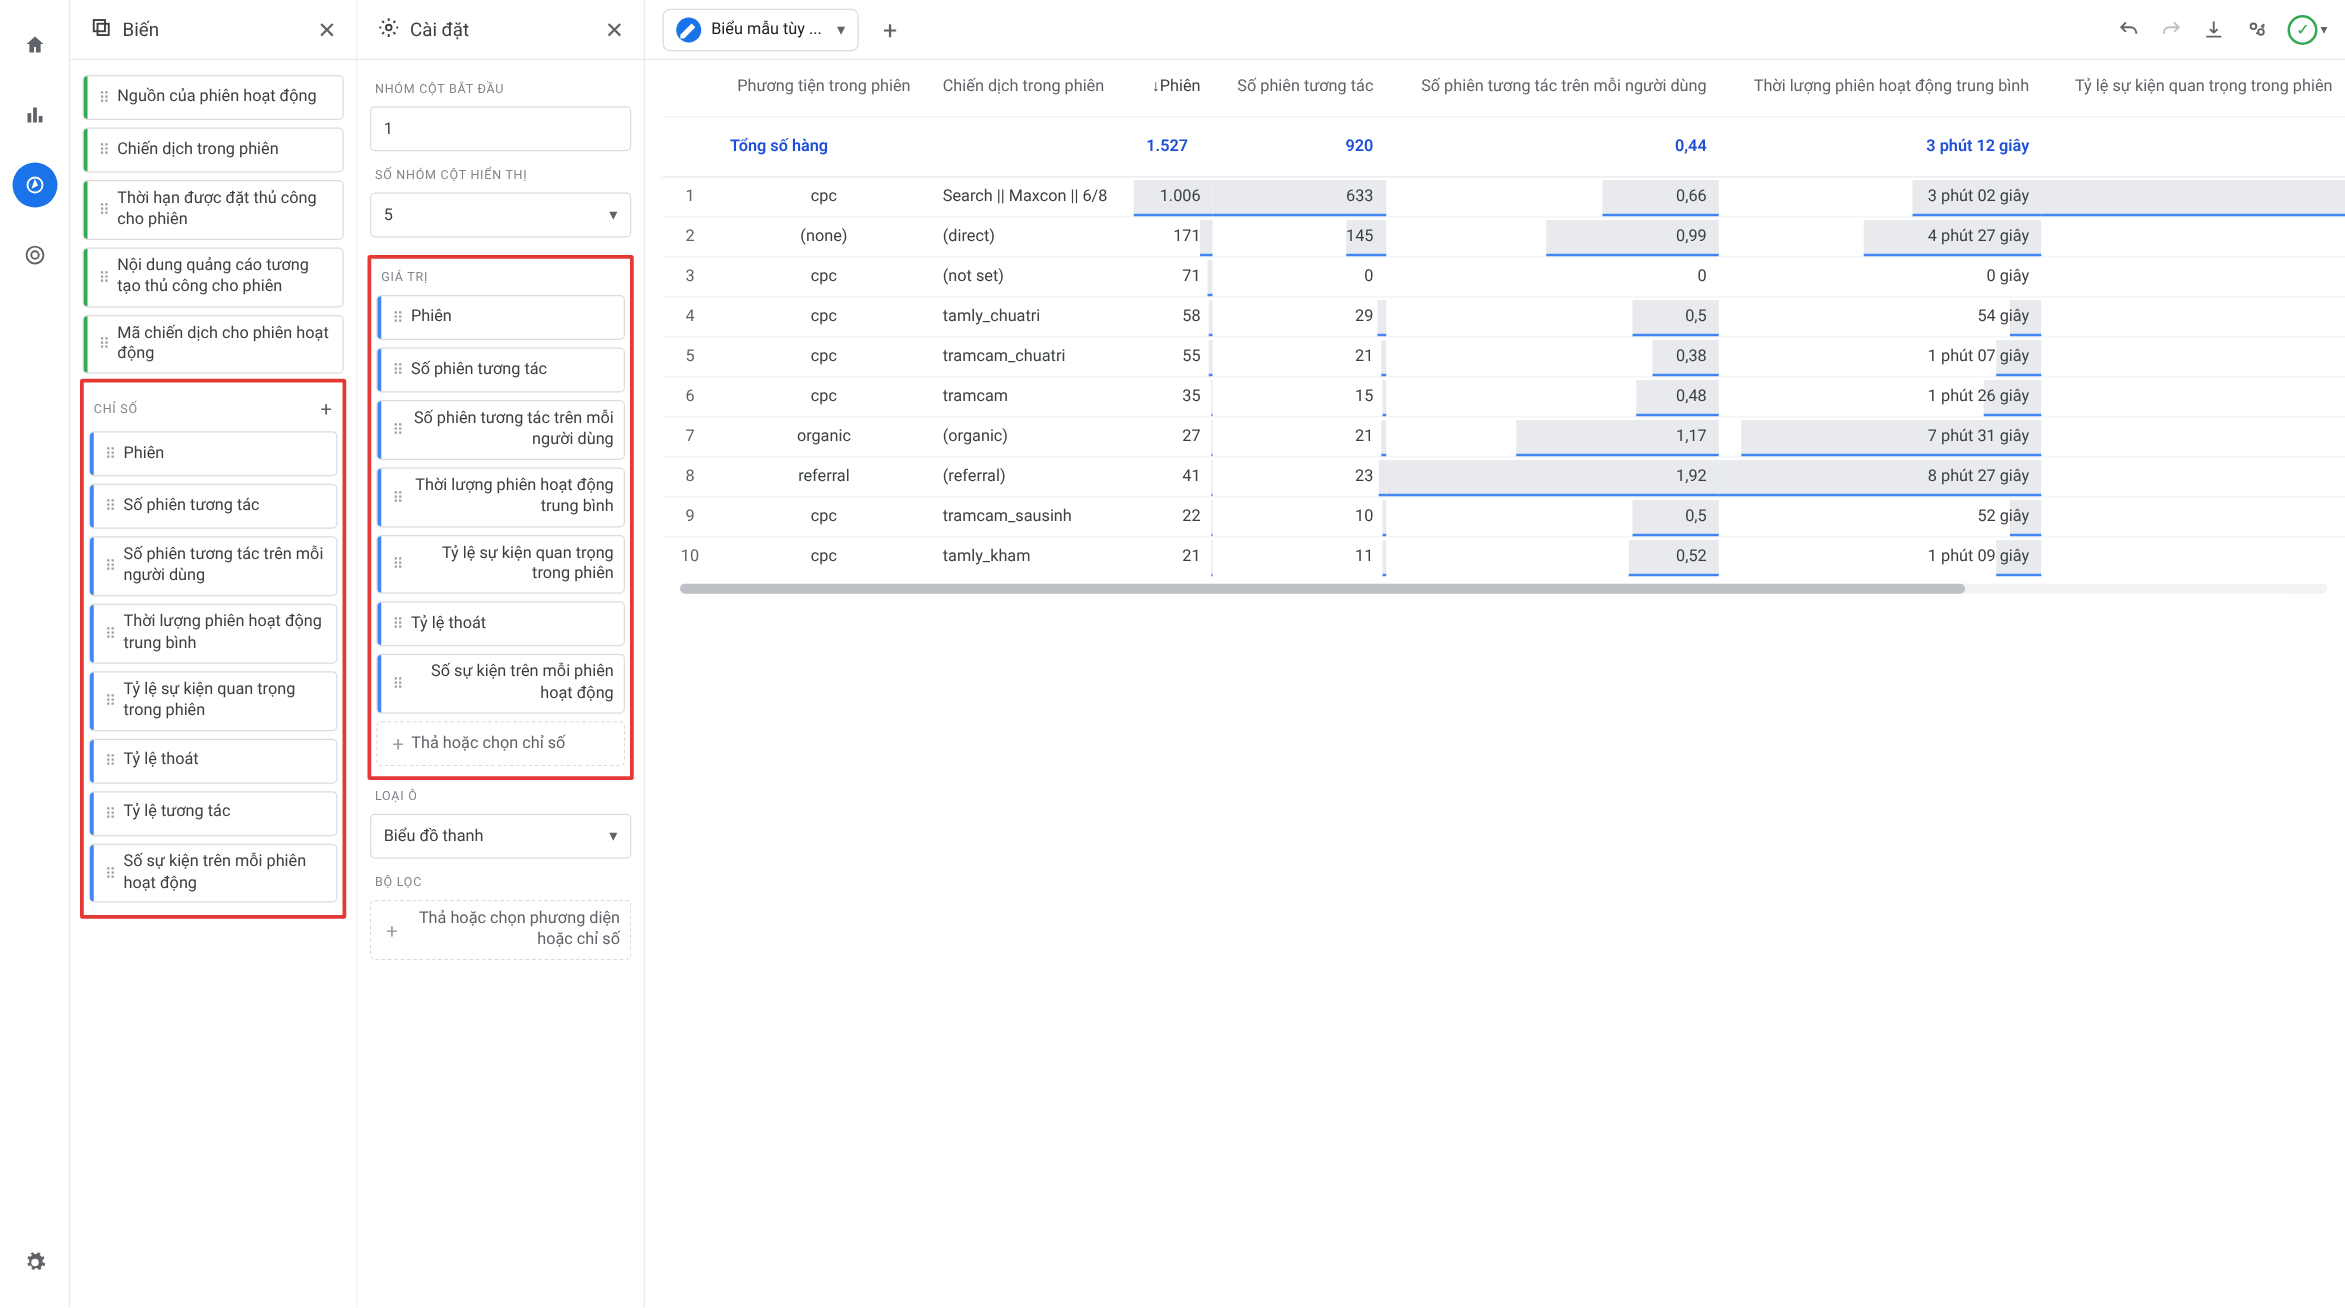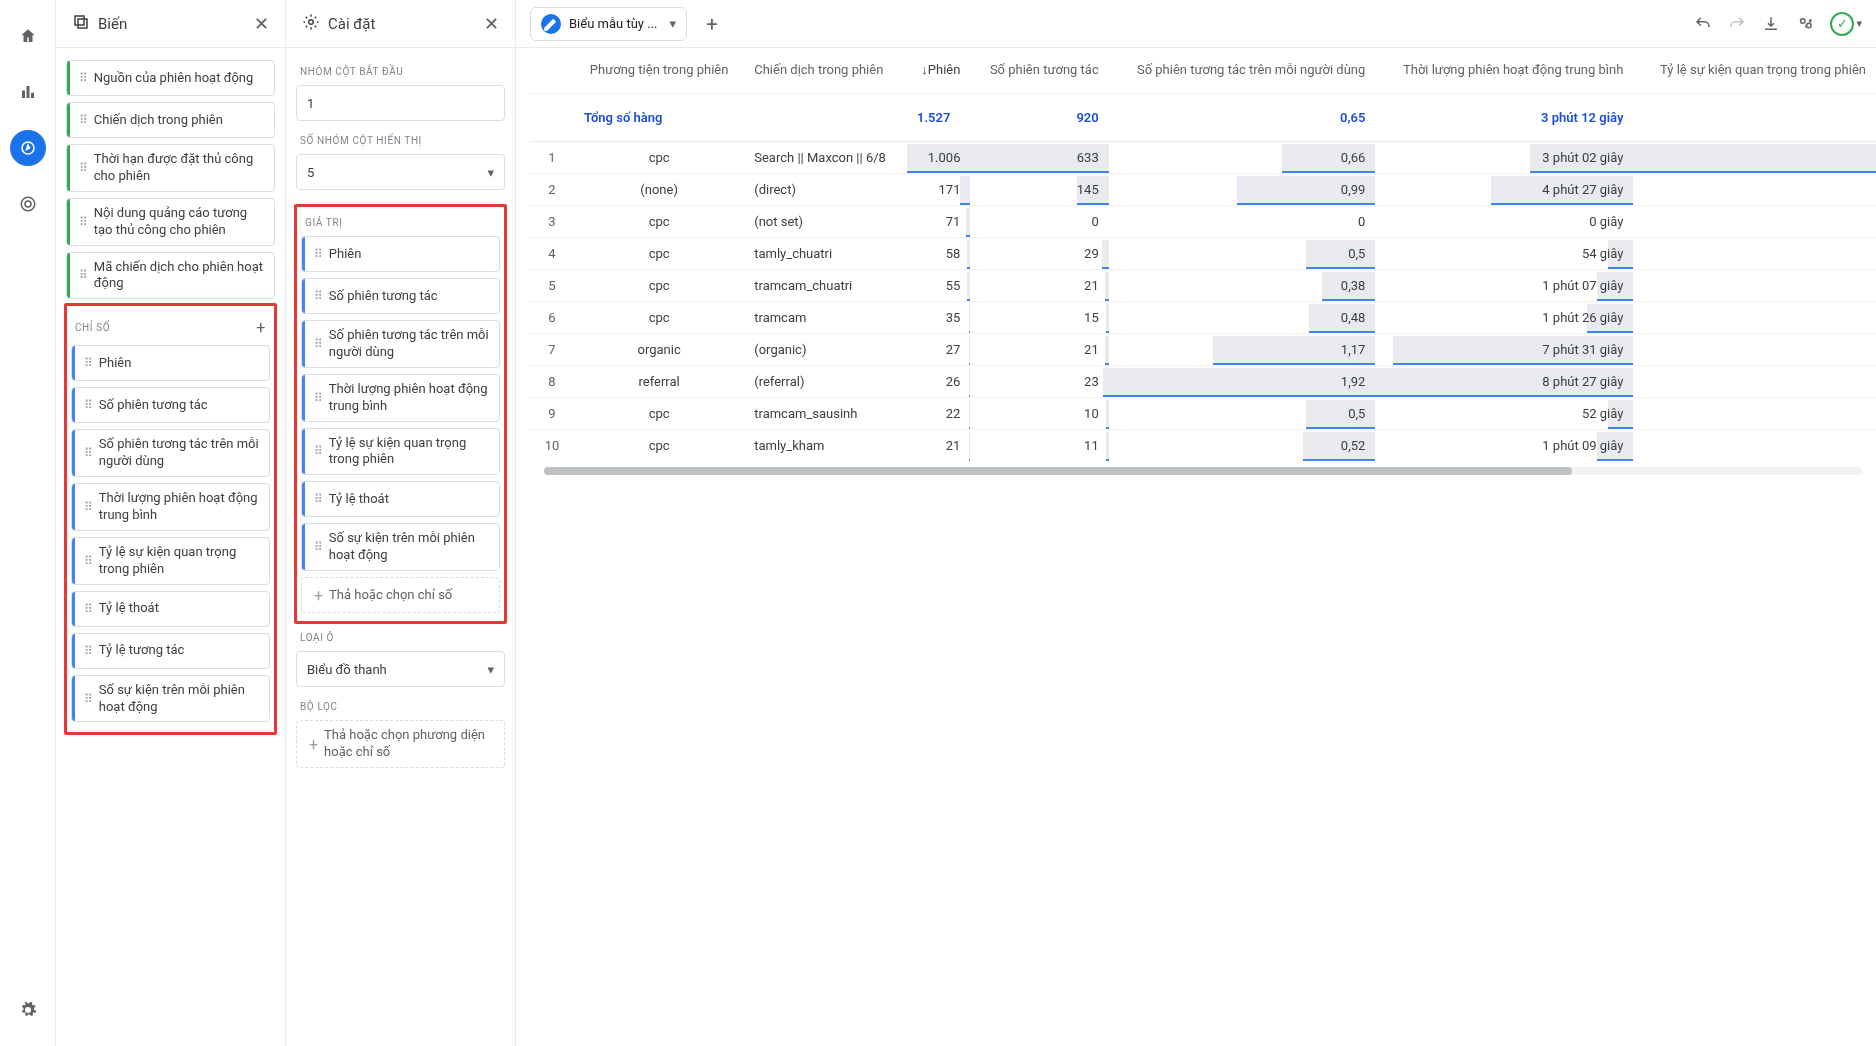--- a/index.html
+++ b/index.html
@@ -8,21 +8,21 @@
 
 
 .rail { width: 56px; background: #fff; border-right: 1px solid #e8eaed; display: flex; flex-direction: column; align-items: center; padding-top: 18px; gap: 20px; }
 .rail-icon { width: 36px; height: 36px; display: flex; align-items: center; justify-content: center; border-radius: 50%; cursor: pointer; color: #5f6368; }
 .rail-icon.active { background: #1a73e8; color: #fff; }
 .rail-bottom { margin-top: auto; margin-bottom: 18px; }
 
 
 .panel { border-right: 1px solid #e8eaed; display: flex; flex-direction: column; background: #fff; }
 .panel-vars { width: 230px; }
-.panel-settings { width: 230px; }
+.panel-settings { width: 230px; text-align: right; }
 .panel-header { display: flex; align-items: center; height: 48px; padding: 0 16px; border-bottom: 1px solid #e8eaed; font-size: 15px; color: #3c4043; gap: 8px; }
 .panel-header .close { margin-left: auto; cursor: pointer; font-size: 18px; color: #5f6368; }
 .panel-body { flex: 1; overflow-y: auto; padding: 12px 10px; }
 
 .section-label { font-size: 10px; letter-spacing: 0.6px; color: #80868b; text-transform: uppercase; margin: 6px 4px 8px; display: flex; align-items: center; justify-content: space-between; }
 .section-label .plus { font-size: 16px; color: #5f6368; cursor: pointer; }
 
 .chip { display: flex; align-items: center; border: 1px solid #dadce0; border-radius: 4px; background: #fff; margin-bottom: 6px; min-height: 36px; padding: 6px 8px; gap: 6px; font-size: 13px; color: #3c4043; position: relative; cursor: grab; }
 .chip .bar { position: absolute; left: 0; top: 0; bottom: 0; width: 3px; border-radius: 3px 0 0 3px; }
 .chip.green .bar { background: #34a853; }
@@ -333,21 +333,21 @@
               <th>Thời lượng phiên hoạt động trung bình</th>
               <th>Tỷ lệ sự kiện quan trọng trong phiên</th>
             </tr>
           </thead>
         <tbody id="tbody">
             <tr class="totals">
               <td></td>
               <td colspan="2" style="text-align:left">Tổng số hàng</td>
               <td>1.527</td>
               <td>920</td>
-              <td>0,65</td>
+              <td>0,44</td>
               <td>3 phút 12 giây</td>
               <td></td>
             </tr>
             <tr>
               <td>1</td>
               <td>cpc</td>
               <td>Search || Maxcon || 6/8</td>
               <td class="cell-bar"><span class="bg" style="width:100%"></span><span class="line" style="width:100%"></span><span class="val">1.006</span></td>
               <td class="cell-bar"><span class="bg" style="width:100%"></span><span class="line" style="width:100%"></span><span class="val">633</span></td>
               <td class="cell-bar"><span class="bg" style="width:35%"></span><span class="line" style="width:35%"></span><span class="val">0,66</span></td>
@@ -411,21 +411,21 @@
               <td class="cell-bar"><span class="bg" style="width:3%"></span><span class="line" style="width:3%"></span><span class="val">27</span></td>
               <td class="cell-bar"><span class="bg" style="width:3%"></span><span class="line" style="width:3%"></span><span class="val">21</span></td>
               <td class="cell-bar"><span class="bg" style="width:61%"></span><span class="line" style="width:61%"></span><span class="val">1,17</span></td>
               <td class="cell-bar"><span class="bg" style="width:93%"></span><span class="line" style="width:93%"></span><span class="val">7 phút 31 giây</span></td>
               <td class="cell-bar"><span class="bg" style="width:0%"></span><span class="line" style="width:0%"></span><span class="val"></span></td>
             </tr>
             <tr>
               <td>8</td>
               <td>referral</td>
               <td>(referral)</td>
-              <td class="cell-bar"><span class="bg" style="width:3%"></span><span class="line" style="width:3%"></span><span class="val">26</span></td>
+              <td class="cell-bar"><span class="bg" style="width:3%"></span><span class="line" style="width:3%"></span><span class="val">41</span></td>
               <td class="cell-bar"><span class="bg" style="width:4%"></span><span class="line" style="width:4%"></span><span class="val">23</span></td>
               <td class="cell-bar"><span class="bg" style="width:100%"></span><span class="line" style="width:100%"></span><span class="val">1,92</span></td>
               <td class="cell-bar"><span class="bg" style="width:100%"></span><span class="line" style="width:100%"></span><span class="val">8 phút 27 giây</span></td>
               <td class="cell-bar"><span class="bg" style="width:0%"></span><span class="line" style="width:0%"></span><span class="val"></span></td>
             </tr>
             <tr>
               <td>9</td>
               <td>cpc</td>
               <td>tramcam_sausinh</td>
               <td class="cell-bar"><span class="bg" style="width:2%"></span><span class="line" style="width:2%"></span><span class="val">22</span></td>

